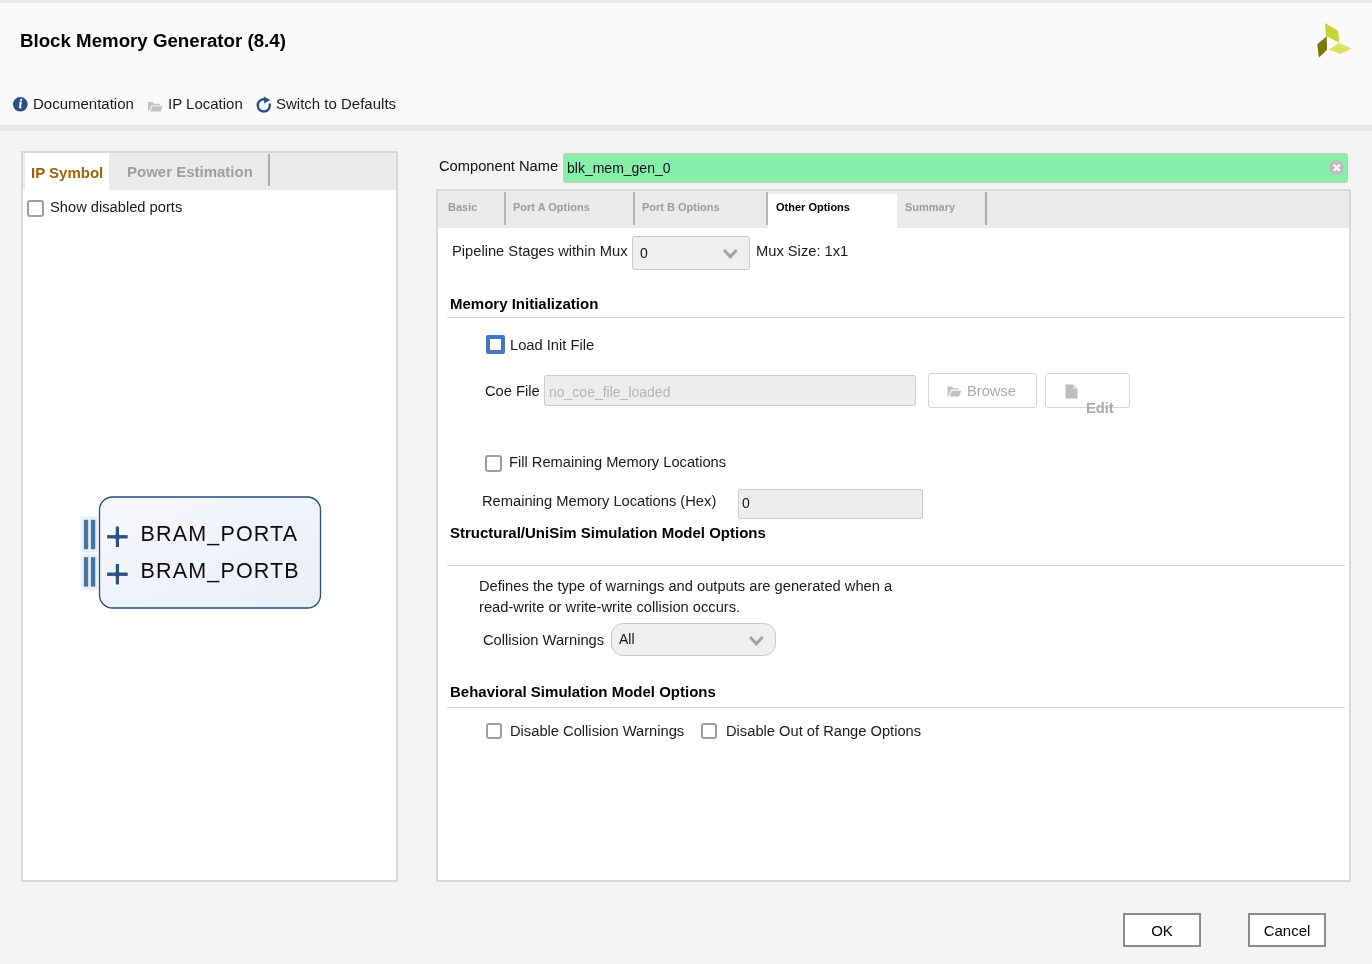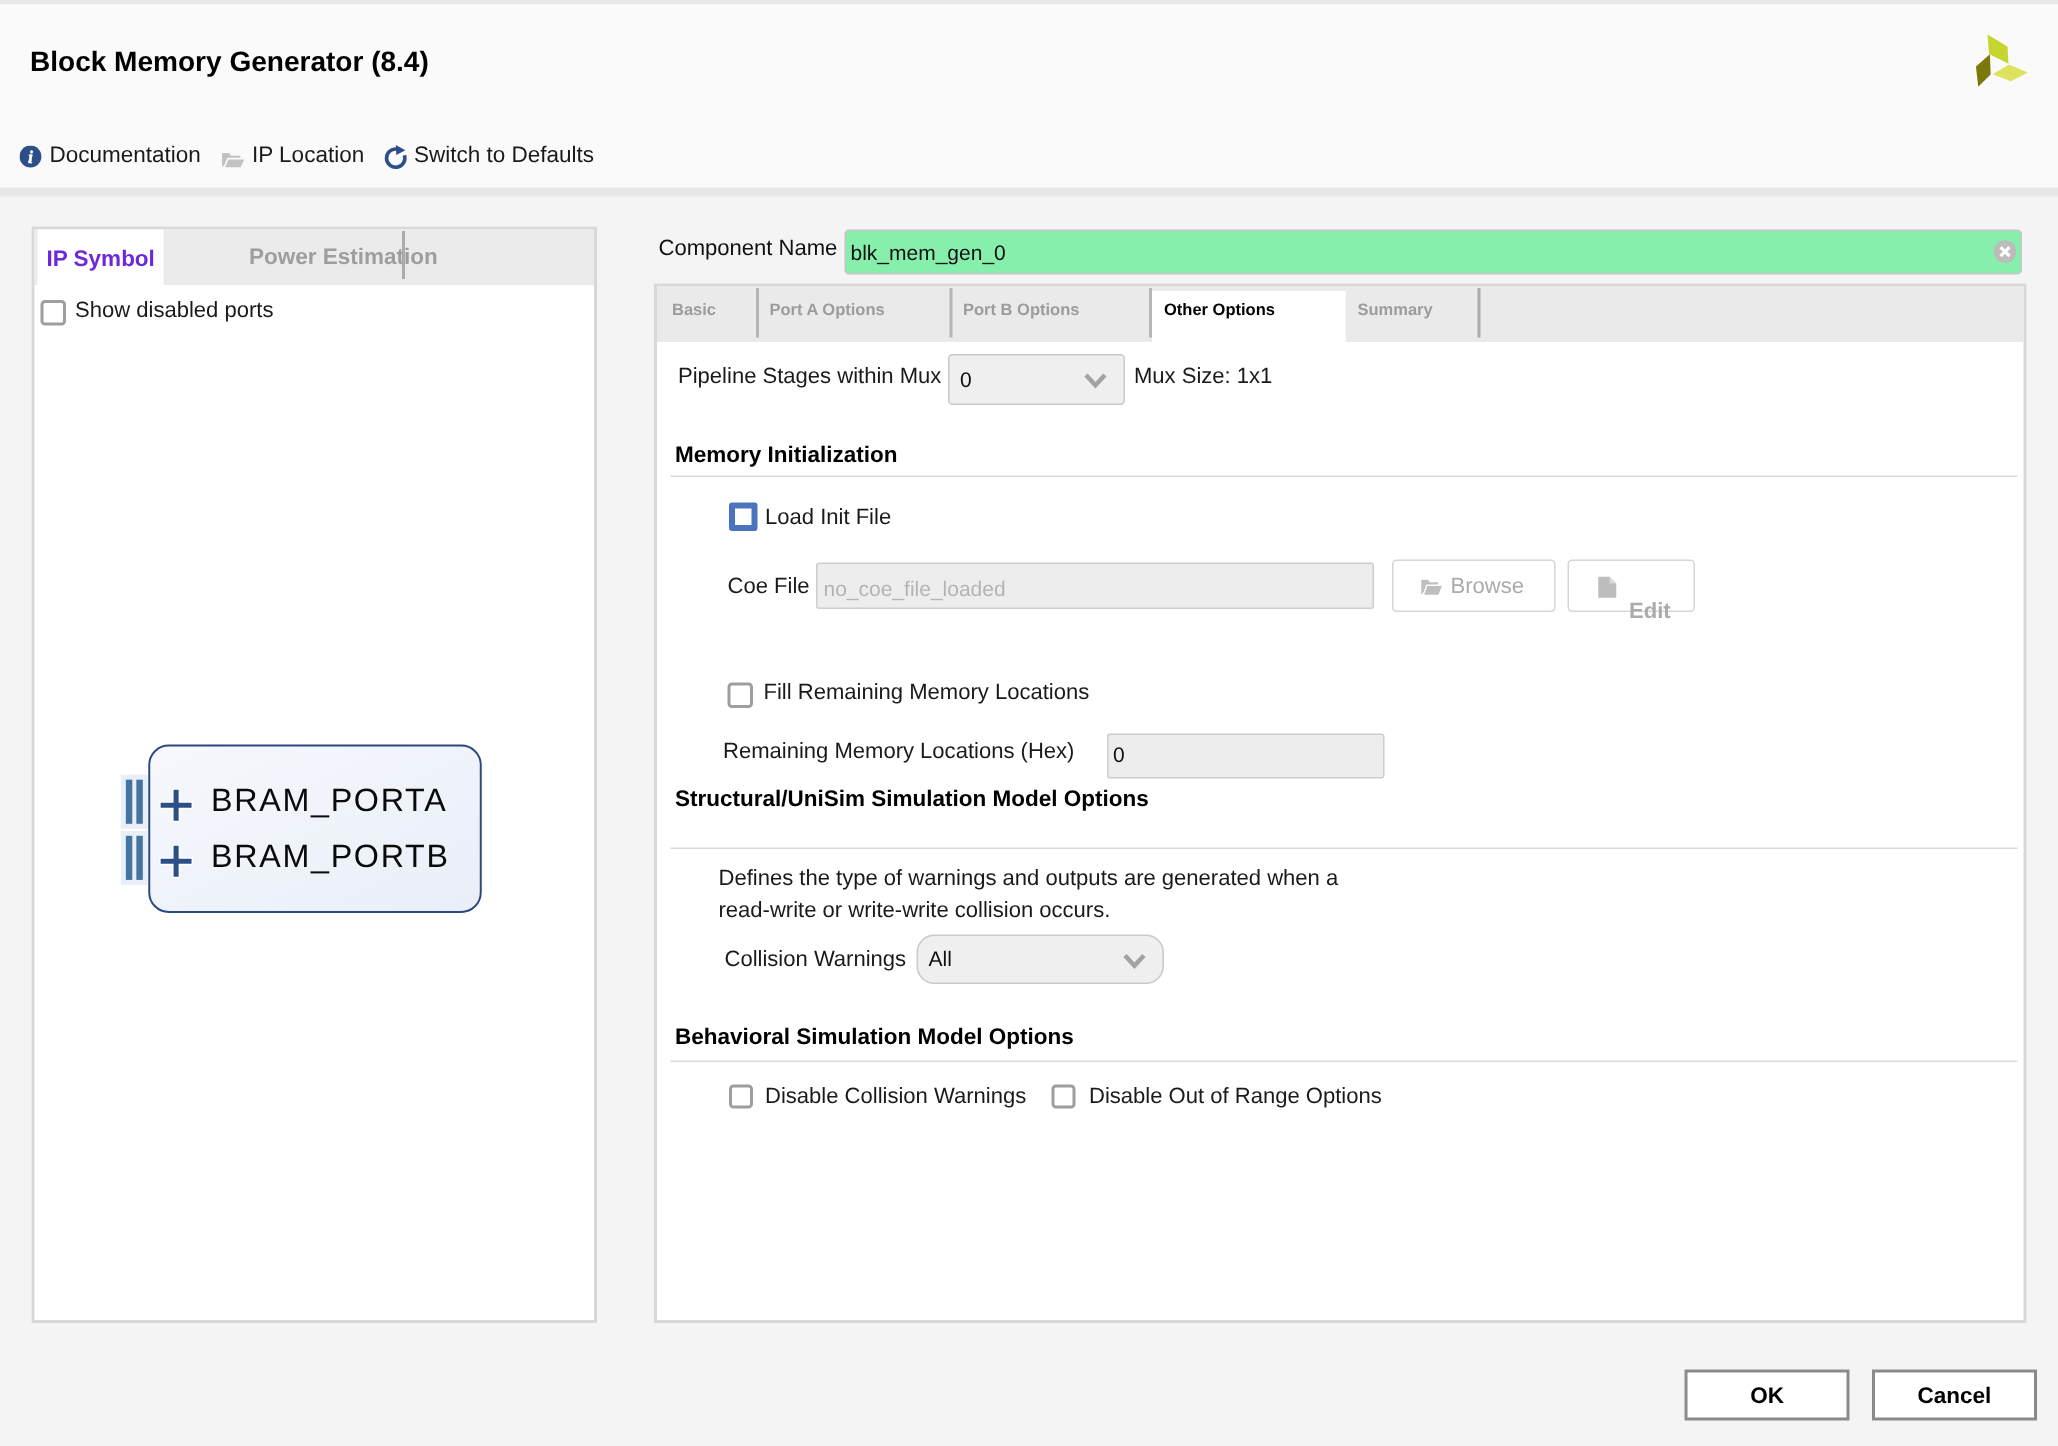--- a/index.html
+++ b/index.html
@@ -14,22 +14,22 @@
 .tbtxt { top:95px; font-size:15px; color:#1a1a1a; }
 
 
 .panel { background:#fff; border:2px solid #d8d8d8; }
 #lpanel { left:21px; top:151px; width:377px; height:731px; }
 #rpanel { left:436px; top:189px; width:915px; height:693px; }
 
 
 #ltabbar { left:23px; top:153px; width:373px; height:37px; background:#ebebeb; }
 .tab { position:absolute; font-size:15px; font-weight:bold; }
-#ltab1 { left:25px; top:153px; width:84px; height:37px; background:#fff; color:#6d28d9; padding:11px 0 0 6px; }
-#ltab2 { left:127px; top:163px; color:#9e9e9e;margin-left:39px; }
+#ltab1 { left:25px; top:153px; width:84px; height:37px; background:#fff; color:#a16207; padding:11px 0 0 6px; }
+#ltab2 { left:127px; top:163px; color:#9e9e9e; }
 #lsep { left:268px; top:154px; width:2px; height:32px; background:#ababab; }
 
 
 .cb { position:absolute; width:17px; height:17px; border:2px solid #9e9e9e; border-radius:3px; background:#fff; }
 .lbl { position:absolute; font-size:14.7px; color:#1a1a1a; white-space:nowrap; }
 
 
 #cnlabel { left:439px; top:158px; font-size:14.7px; }
 #cninput { left:563px; top:153px; width:785px; height:30px; background:#86efac; border:1px solid #c6c6c6; border-radius:3px; font-size:14px; color:#111; padding:6px 0 0 3px; }
 
@@ -43,21 +43,21 @@
 
 .dd { position:absolute; background:#efefef; border:1px solid #c9c9c9; border-radius:3px; font-size:14px; color:#111; }
 .ddchev { position:absolute; }
 .sechead { position:absolute; font-size:15px; font-weight:bold; color:#000; }
 .secline { position:absolute; height:1px; background:#d9d9d9; width:898px; left:447px; }
 .dinput { position:absolute; background:#ededed; border:1px solid #cdcdcd; border-radius:2px; font-size:14px; }
 .btn { position:absolute; background:#fff; border:1px solid #d6d6d6; border-radius:3px; }
 .btntxt { position:absolute; font-size:14.7px; color:#ababab; }
 
 
-.okbtn { position:absolute; width:110px; height:34px; background:#fff; border:2px solid #8a8a8a; font-size:15px; color:#000; text-align:center; padding-top:7px;font-weight:bold; }
+.okbtn { position:absolute; width:78px; height:34px; background:#fff; border:2px solid #8a8a8a; font-size:15px; color:#000; text-align:center; padding-top:7px; }
 </style>
 </head>
 <body>
 <div class="abs" id="topstrip"></div>
 <div class="abs" id="header"></div>
 <div class="abs" id="title">Block Memory Generator (8.4)</div>
 
 <svg class="abs" style="left:1310px; top:16px;" width="50" height="50">
   <polygon points="15,7 28.3,15 29,26.5 16,20" fill="#c6d631"></polygon>
   <polygon points="16.6,20.2 17.1,33.7 8.8,41.8 7.3,28.3" fill="#797a0a"></polygon>

